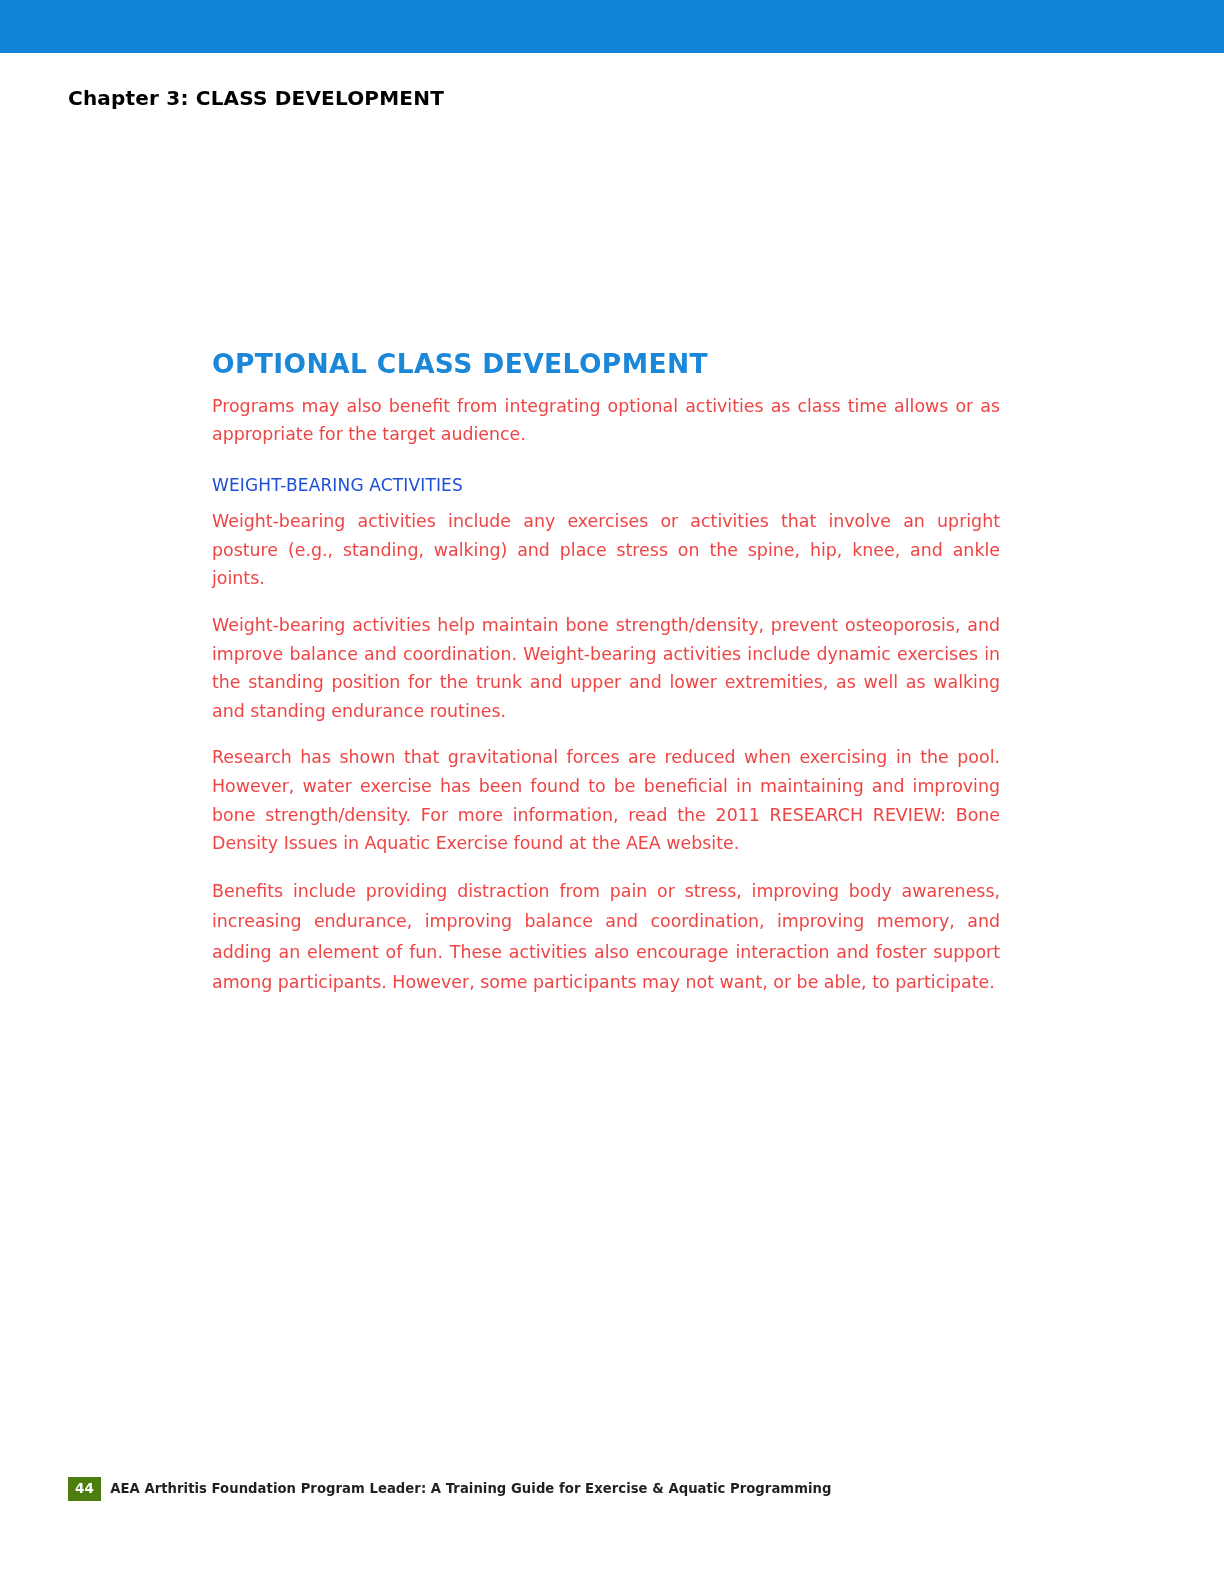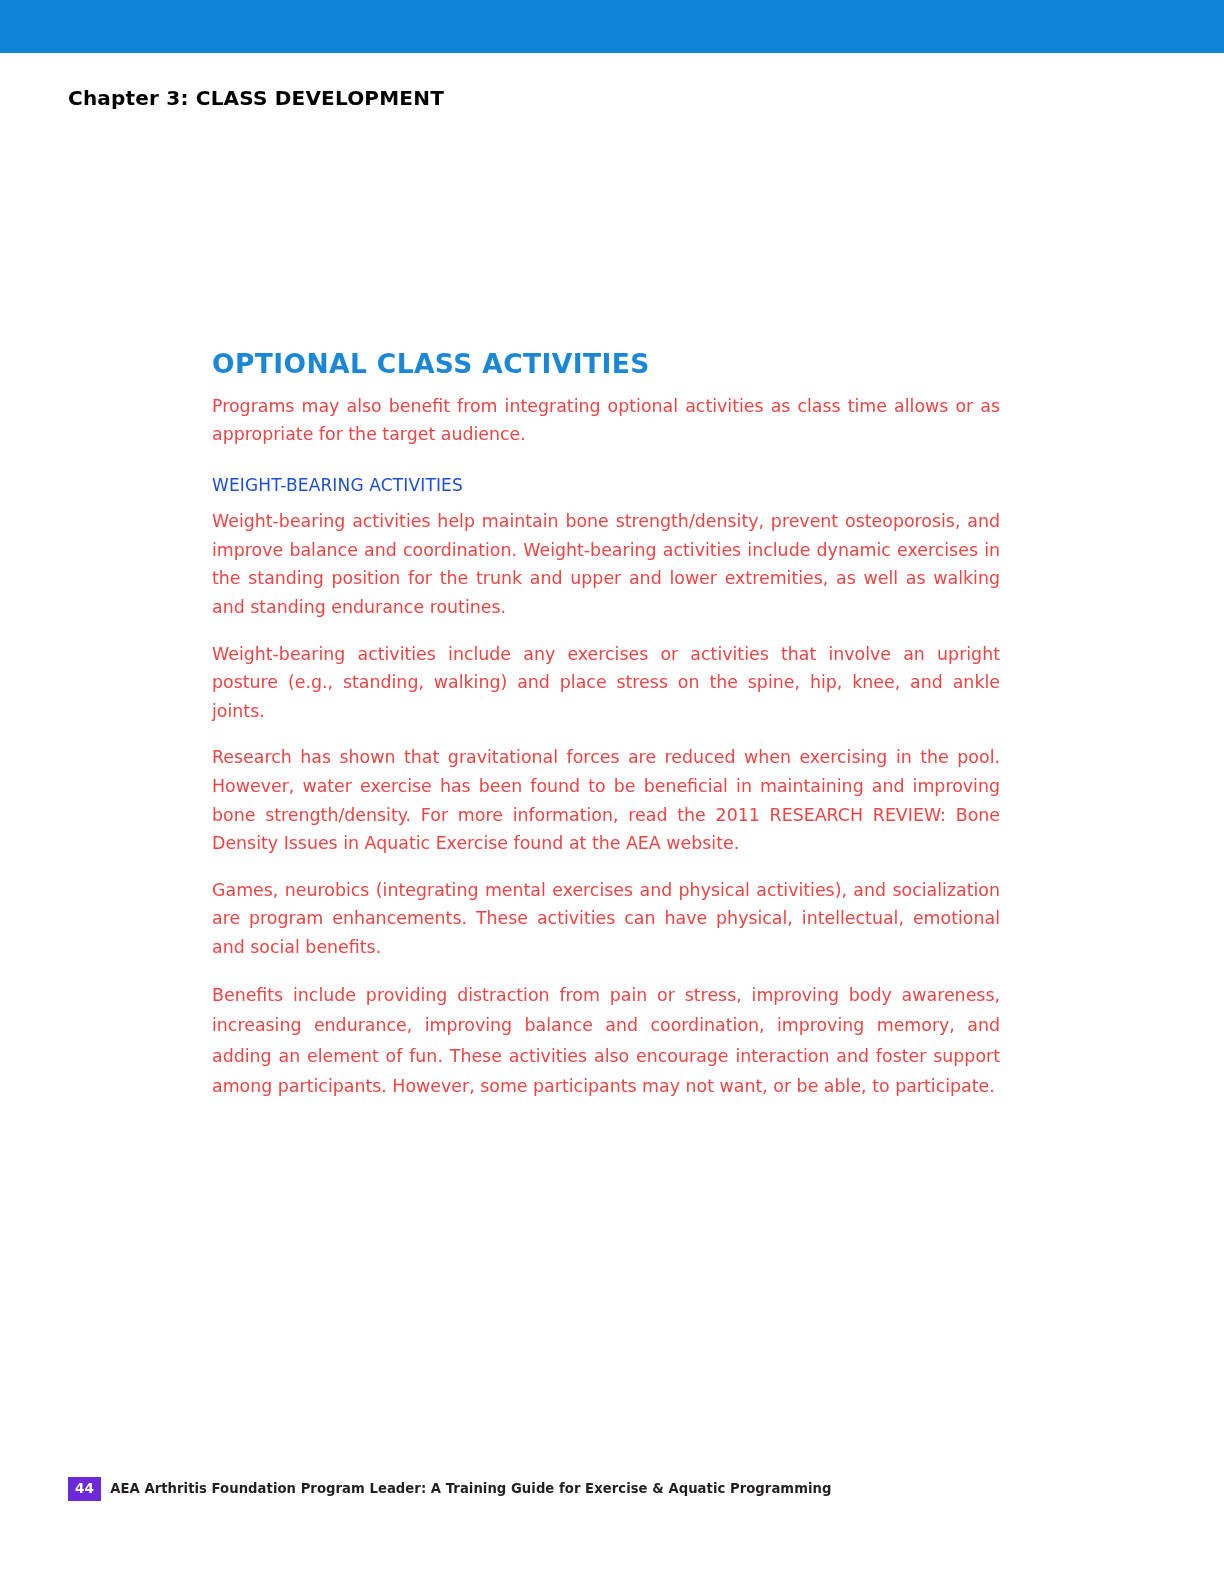--- a/index.html
+++ b/index.html
@@ -83,21 +83,21 @@
 
   
   .footer {
     position: absolute;
     left: 68px;
     top: 1477px;
     display: flex;
     align-items: center;
   }
   .page-number {
-    background: #6d28d9;
+    background: #4d7c0f;
     color: #ffffff;
     font-family: "DejaVu Sans", sans-serif;
     font-size: 13.5px;
     font-weight: 700;
     line-height: 1;
     padding: 5px 7px 5px 7px;
     min-width: 14px;
     text-align: center;
     letter-spacing: 0.2px;
   }
@@ -114,34 +114,33 @@
 </style>
 </head>
 <body>
 
 <div class="top-band"></div>
 
 <div class="running-header">Chapter 3: CLASS DEVELOPMENT</div>
 
 <div class="content">
 
-  <h1 class="section-title">OPTIONAL CLASS ACTIVITIES</h1>
+  <h1 class="section-title">OPTIONAL CLASS DEVELOPMENT</h1>
 
   <p class="body">Programs may also benefit from integrating optional activities as class time allows or as appropriate for the target audience.</p>
 
   <h2 class="subhead">WEIGHT-BEARING ACTIVITIES</h2>
 
+  <p class="body">Weight-bearing activities include any exercises or activities that involve an upright posture (e.g., standing, walking) and place stress on the spine, hip, knee, and ankle joints.</p>
+
   <p class="body">Weight-bearing activities help maintain bone strength/density, prevent osteoporosis, and improve balance and coordination. Weight-bearing activities include dynamic exercises in the standing position for the trunk and upper and lower extremities, as well as walking and standing endurance routines.</p>
-
-  <p class="body">Weight-bearing activities include any exercises or activities that involve an upright posture (e.g., standing, walking) and place stress on the spine, hip, knee, and ankle joints.</p>
 
   <p class="body">Research has shown that gravitational forces are reduced when exercising in the pool. However, water exercise has been found to be beneficial in maintaining and improving bone strength/density.  For more information, read the 2011 RESEARCH REVIEW: Bone Density Issues in Aquatic Exercise found at the AEA website.</p>
 
 
-  <p class="body">Games, neurobics (integrating mental exercises and physical activities), and socialization are program enhancements.  These activities can have physical, intellectual, emotional and social benefits.</p>
 
   <p class="body loose">Benefits include providing distraction from pain or stress, improving body awareness, increasing endurance, improving balance and coordination, improving memory, and adding an element of fun. These activities also encourage interaction and foster support among participants.  However, some participants may not want, or be able, to participate.</p>
 
 </div>
 
 <div class="footer">
   <span class="page-number">44</span>
   <span class="footer-title">AEA Arthritis Foundation Program Leader: A Training Guide for Exercise &amp; Aquatic Programming</span>
 </div>
 

